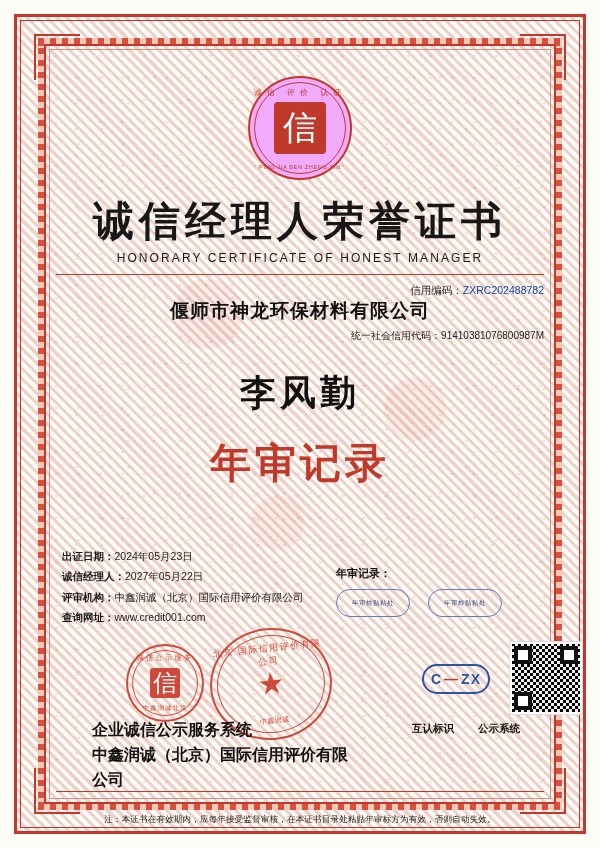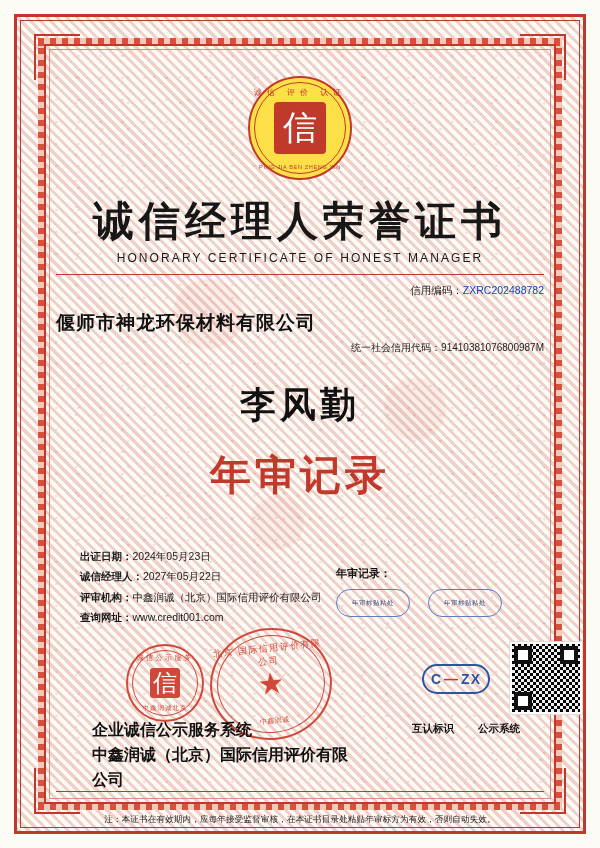--- a/index.html
+++ b/index.html
@@ -81,21 +81,21 @@
   
   .emblem-wrap {
     display: flex; justify-content: center;
     margin-top: 18px;
   }
   .emblem {
     position: relative;
     width: 104px; height: 104px;
     border-radius: 50%;
     border: 2px solid #c0392b;
-    background: #fde047;
+    background: #f0abfc;
   }
   .emblem:after {
     content: "";
     position: absolute; left: 4px; top: 4px; right: 4px; bottom: 4px;
     border-radius: 50%;
     border: 1px solid #c0392b;
   }
   .emblem-core {
     position: absolute; left: 50%; top: 50%;
     transform: translate(-50%, -50%);
@@ -151,21 +151,22 @@
   .credit-no {
     margin-top: 9px;
     text-align: right;
     font-size: 10.5px;
     color: #222;
     font-family: "Liberation Sans", sans-serif;
   }
   .credit-no .val { color: #1046b4; }
 
   .company {
-    margin-top: 12px;
+    margin-top: 0;
+    text-align: center;
     font-size: 19px;
     font-weight: bold;
     color: #111;
     letter-spacing: 1px;
   }
   .usci {
     margin-top: 5px;
     text-align: right;
     font-size: 10px;
     color: #222;
@@ -185,21 +186,21 @@
     text-align: center;
     font-size: 41px;
     font-weight: bold;
     letter-spacing: 4px;
     color: #c0392b;
   }
 
   
   .details {
     position: absolute;
-    left: 24px; top: 488px;
+    left: 6px; top: 488px;
     width: 280px;
     font-size: 10.5px;
     line-height: 1.95;
     color: #1a1a1a;
     font-family: "Liberation Sans", sans-serif;
   }
   .details .row { white-space: nowrap; }
   .details .lbl { font-weight: bold; }
 
   .annual {

